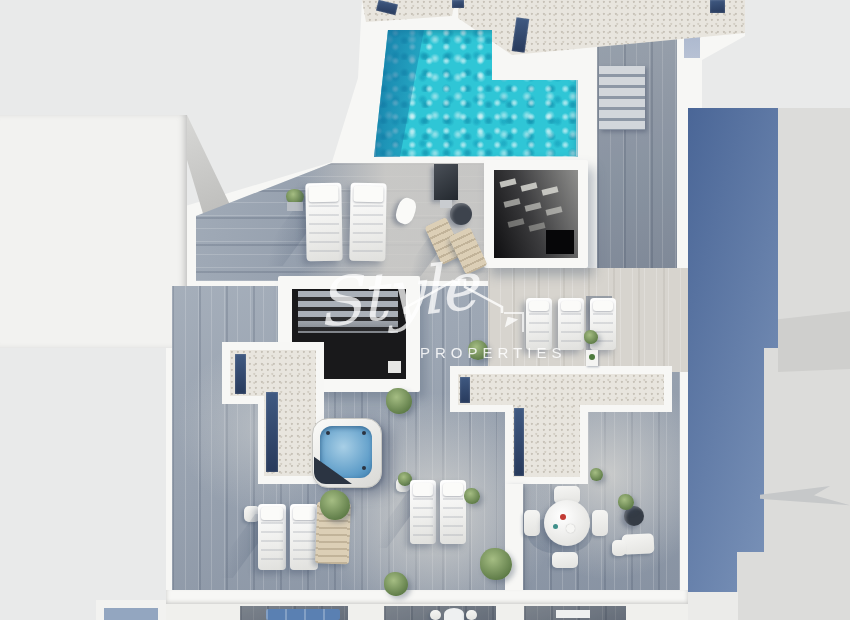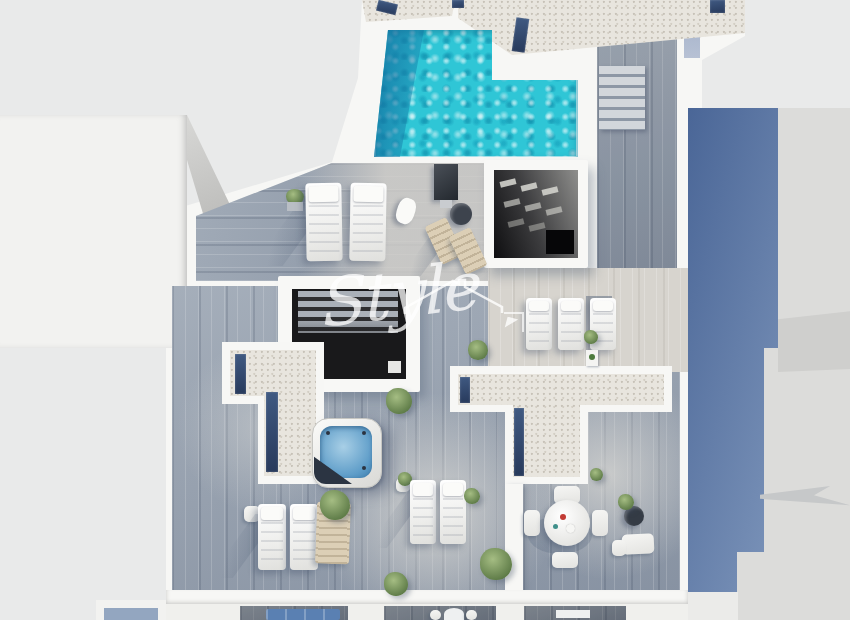--- a/index.html
+++ b/index.html
@@ -225,18 +225,19 @@
   <div class="a" style="left:688px;top:108px;width:90px;height:512px;background:linear-gradient(105deg,#4a6697,#7e96bb);
     clip-path:polygon(0 0,90px 0,90px 240px,76px 240px,76px 444px,49px 444px,49px 512px,0 512px);"></div>
   <div class="a" style="left:760px;top:486px;width:90px;height:22px;background:#c6c8c9;clip-path:polygon(0 40%,78% 0,60% 42%,100% 88%,0 58%);"></div>
   <div class="a" style="left:688px;top:592px;width:50px;height:28px;background:#ebebe9;"></div>
 
   <div class="a" style="left:310px;top:250px;width:290px;height:130px;pointer-events:none;">
     <svg style="position:absolute;left:92px;top:24px;" width="115" height="46" viewBox="0 0 115 46">
       <path d="M3 40 L3 34 L51 7 L57 10 L57 6 L63 6 L63 13 L100 33 L100 39" fill="none" stroke="rgba(255,255,255,.8)" stroke-width="2.5"></path>
     </svg>
     <div class="a wm-brand" style="left:12px;top:12px;">Style</div>
+    <div class="a wm-sub" style="left:110px;top:94px;">PROPERTIES</div>
     <div class="a" style="left:194px;top:62px;width:18px;height:18px;border-top:2px solid rgba(255,255,255,.7);border-right:2px solid rgba(255,255,255,.7);">
       <div class="a" style="left:2px;top:4px;width:0;height:0;border-top:11px solid rgba(255,255,255,.78);border-right:11px solid transparent;transform:rotate(15deg);"></div>
     </div>
   </div>
 
 </div>
 
 </body></html>

